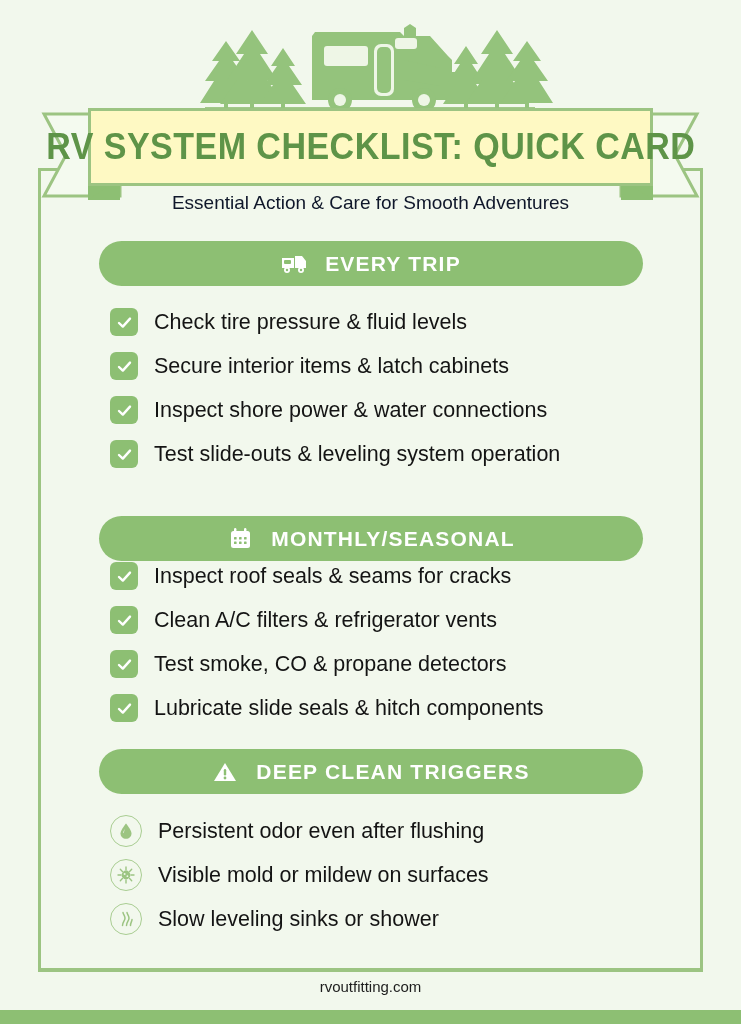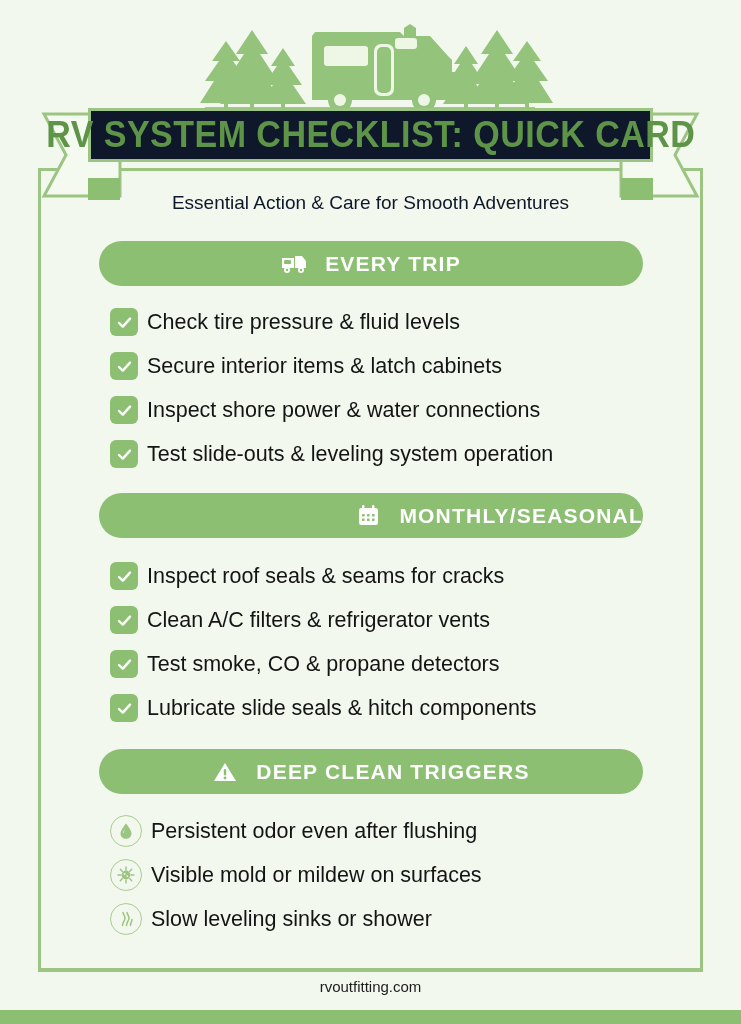--- a/index.html
+++ b/index.html
@@ -47,22 +47,22 @@
     left: 0;
     top: 104px;
     width: 741px;
     height: 100px;
   }
   .ribbon-band {
     position: absolute;
     left: 88px;
     top: 108px;
     width: 565px;
-    height: 54px;
-    background: #0f172a;
+    height: 78px;
+    background: #fef9c3;
     border: 3px solid #9cc482;
     box-sizing: border-box;
     display: flex;
     align-items: center;
     justify-content: center;
     z-index: 3;
   }
   .ribbon-title {
     font-family: "Liberation Sans Narrow", "Liberation Sans", sans-serif;
     font-weight: bold;
@@ -107,38 +107,38 @@
   }
   .pill-icon {
     display: flex;
     align-items: center;
     justify-content: center;
     width: 26px;
     height: 26px;
   }
 
   #pill-every-trip { top: 241px; }
-  #pill-monthly    { top: 493px; justify-content: flex-end; }
+  #pill-monthly    { top: 516px; }
   #pill-deep       { top: 749px; }
 
   
   .list {
     position: absolute;
     left: 110px;
     width: 600px;
   }
   #list-every-trip { top: 300px; }
   #list-monthly    { top: 554px; }
   #list-deep       { top: 809px; }
 
   .row {
     display: flex;
     align-items: center;
     height: 44px;
-    gap: 9px;
+    gap: 16px;
   }
   .checkbox {
     flex: 0 0 auto;
     width: 28px;
     height: 28px;
     border-radius: 6px;
     background: #8dbf73;
     display: flex;
     align-items: center;
     justify-content: center;

